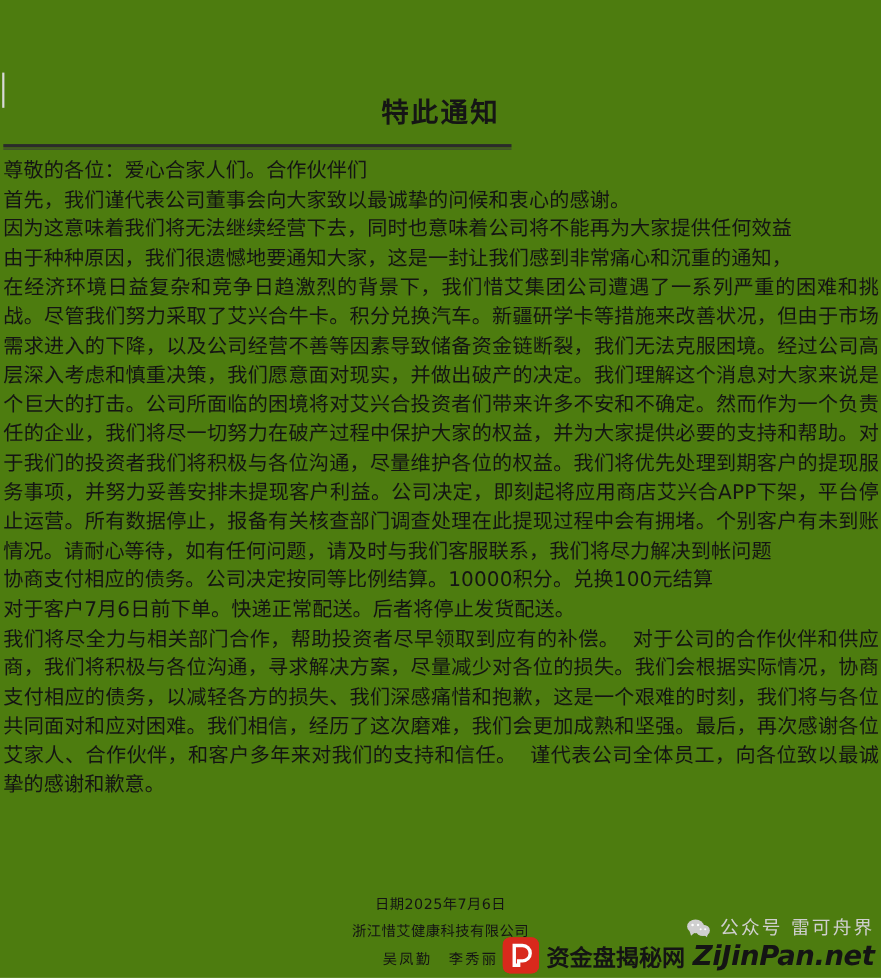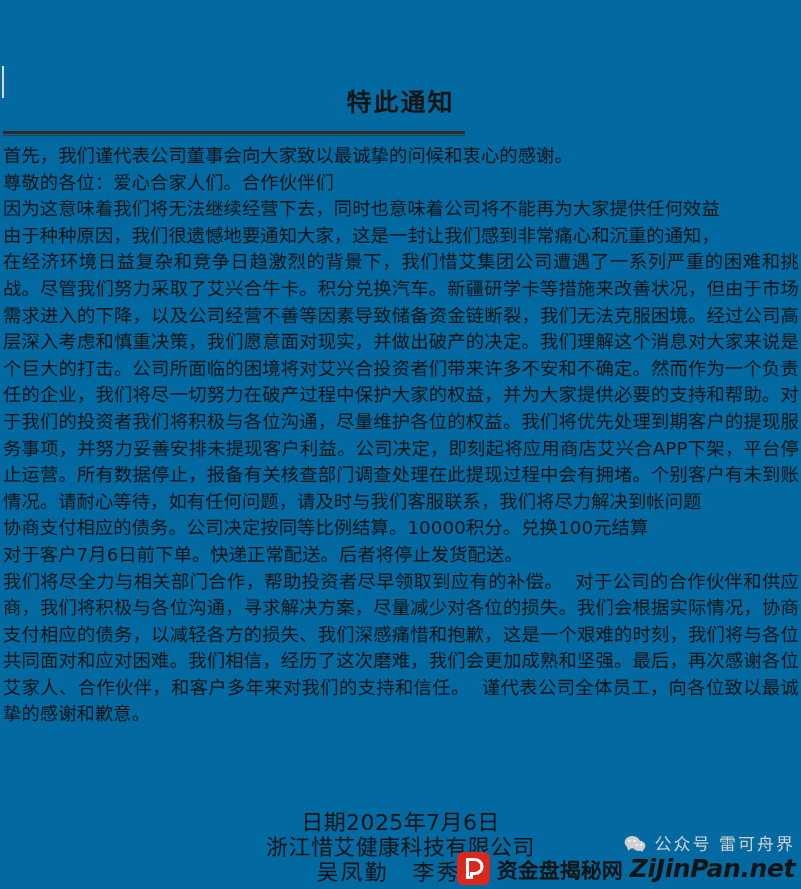--- a/index.html
+++ b/index.html
@@ -9,21 +9,21 @@
     background: #ffffff;
   }
   body {
     font-family: "DejaVu Sans", "Liberation Sans", sans-serif;
     color: #1a1a1a;
   }
   .page {
     position: relative;
     width: 801px;
     height: 889px;
-    background: #0369a1;
+    background: #4d7c0f;
     overflow: hidden;
     box-sizing: border-box;
   }
 
   
   .scan-edge-line {
     position: absolute;
     left: 2px;
     top: 66px;
     width: 2px;
@@ -77,21 +77,21 @@
   }
 
   .signature-block {
     position: absolute;
     left: 0;
     right: 0;
     top: 810px;
     text-align: center;
   }
   .sig-line {
-    font-size: 22px;
+    font-size: 13px;
     line-height: 25px;
     color: #141414;
     letter-spacing: 0.4px;
   }
   .sig-names {
     letter-spacing: 2px;
   }
 
   
   .wm-gray {
@@ -155,22 +155,22 @@
 
 <div class="page">
 
   <div class="scan-edge-line"></div>
 
   <div class="doc-title">特此通知</div>
 
   <div class="title-rule"></div>
 
   <div class="body-block">
+    <p class="para">尊敬的各位：爱心合家人们。合作伙伴们</p>
     <p class="para">首先，我们谨代表公司董事会向大家致以最诚挚的问候和衷心的感谢。</p>
-    <p class="para">尊敬的各位：爱心合家人们。合作伙伴们</p>
     <p class="para">因为这意味着我们将无法继续经营下去，同时也意味着公司将不能再为大家提供任何效益</p>
     <p class="para">由于种种原因，我们很遗憾地要通知大家，这是一封让我们感到非常痛心和沉重的通知，</p>
     <p class="para justify">在经济环境日益复杂和竞争日趋激烈的背景下，我们惜艾集团公司遭遇了一系列严重的困难和挑战。尽管我们努力采取了艾兴合牛卡。积分兑换汽车。新疆研学卡等措施来改善状况，但由于市场需求进入的下降，以及公司经营不善等因素导致储备资金链断裂，我们无法克服困境。经过公司高层深入考虑和慎重决策，我们愿意面对现实，并做出破产的决定。我们理解这个消息对大家来说是个巨大的打击。公司所面临的困境将对艾兴合投资者们带来许多不安和不确定。然而作为一个负责任的企业，我们将尽一切努力在破产过程中保护大家的权益，并为大家提供必要的支持和帮助。对于我们的投资者我们将积极与各位沟通，尽量维护各位的权益。我们将优先处理到期客户的提现服务事项，并努力妥善安排未提现客户利益。公司决定，即刻起将应用商店艾兴合APP下架，平台停止运营。所有数据停止，报备有关核查部门调查处理在此提现过程中会有拥堵。个别客户有未到账情况。请耐心等待，如有任何问题，请及时与我们客服联系，我们将尽力解决到帐问题</p>
     <p class="para">协商支付相应的债务。公司决定按同等比例结算。10000积分。兑换100元结算</p>
     <p class="para">对于客户7月6日前下单。快递正常配送。后者将停止发货配送。</p>
     <p class="para justify">我们将尽全力与相关部门合作，帮助投资者尽早领取到应有的补偿。  对于公司的合作伙伴和供应商，我们将积极与各位沟通，寻求解决方案，尽量减少对各位的损失。我们会根据实际情况，协商支付相应的债务，以减轻各方的损失、我们深感痛惜和抱歉，这是一个艰难的时刻，我们将与各位共同面对和应对困难。我们相信，经历了这次磨难，我们会更加成熟和坚强。最后，再次感谢各位艾家人、合作伙伴，和客户多年来对我们的支持和信任。  谨代表公司全体员工，向各位致以最诚挚的感谢和歉意。</p>
   </div>
 
   <div class="signature-block">
     <div class="sig-line">日期2025年7月6日</div>

